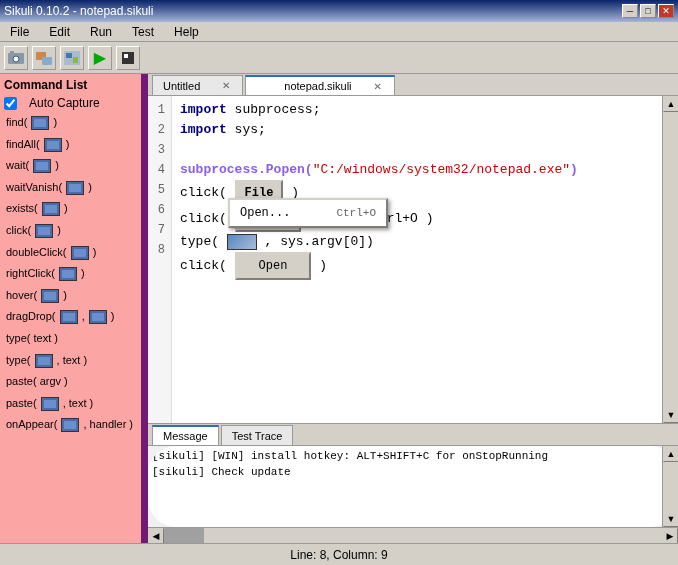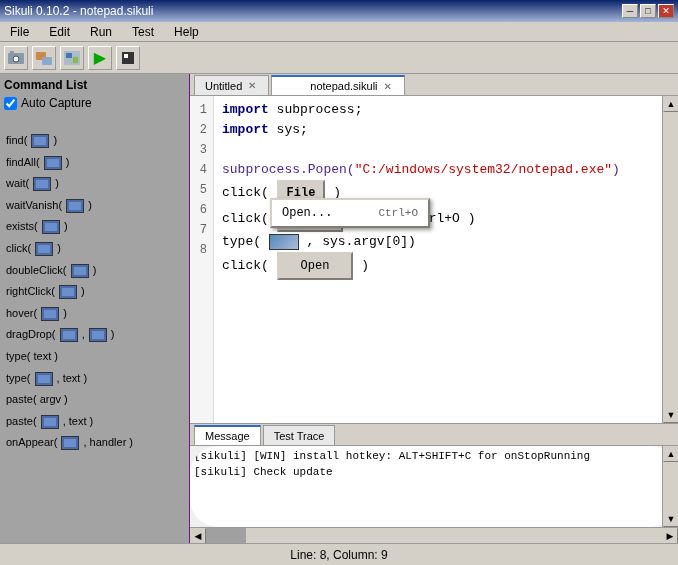--- a/index.html
+++ b/index.html
@@ -85,37 +85,37 @@
     .tool-btn.play { color: #00aa00; font-size: 16px; }
 
     
     #main-area {
       display: flex;
       height: calc(565px - 22px - 20px - 32px - 22px);
     }
 
     
     #sidebar {
-      width: 190px;
-      background: #a3a3a3;
-      border-right: 1px solid #701a75;
+      width: 148px;
+      background: #fca5a5;
+      border-right: 7px solid #701a75;
       overflow-y: auto;
       padding: 4px;
       flex-shrink: 0;
     }
     #sidebar-title {
       font-weight: bold;
       font-size: 12px;
       margin-bottom: 4px;
     }
     #auto-capture {
       display: flex;
       align-items: center;
-      gap: 4px;
-      margin-bottom: 20px;
+      gap: 12px;
+      margin-bottom: 2px;
       font-size: 12px;
     }
     .cmd-item {
       font-size: 11px;
       padding: 2px 2px;
       line-height: 1.6;
       cursor: pointer;
       white-space: nowrap;
     }
     .cmd-img {
@@ -155,21 +155,21 @@
     }
     .tab {
       padding: 2px 10px;
       border: 1px solid #999;
       border-bottom: none;
       background: #e8e8e8;
       font-size: 11px;
       cursor: pointer;
       display: flex;
       align-items: center;
-      gap: 4px;
+      gap: 20px;
       height: 20px;
       margin-right: 2px;
     }
     .tab.active {
       background: #fff;
       border-top: 2px solid #316ac5;
       padding-left: 38px;
     }
     .tab-close {
       font-size: 10px;
@@ -209,21 +209,21 @@
       flex: 1;
       padding: 4px 8px;
       position: relative;
     }
     .code-line {
       line-height: 20px;
       white-space: nowrap;
     }
     .kw-import { color: #000080; font-weight: bold; }
     .str-red { color: #cc0000; }
-    .fn-blue { color: #4c1d95; font-weight: normal; }
+    .fn-blue { color: #8b5cf6; font-weight: bold; }
     .dropdown-file-btn {
       background: #d4d0c8;
       border: 2px outset #d4d0c8;
       padding: 2px 10px;
       font-size: 12px;
       font-weight: bold;
       cursor: pointer;
       display: inline-block;
     }
 

